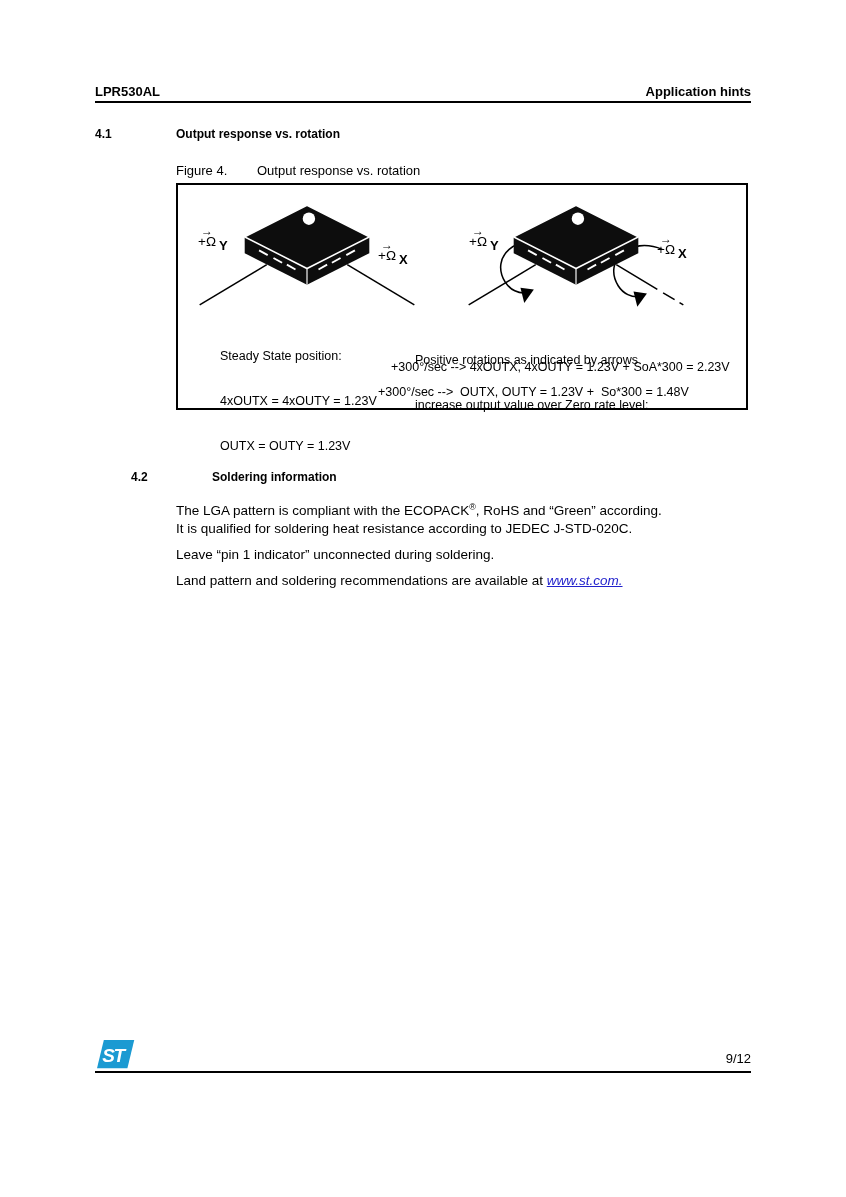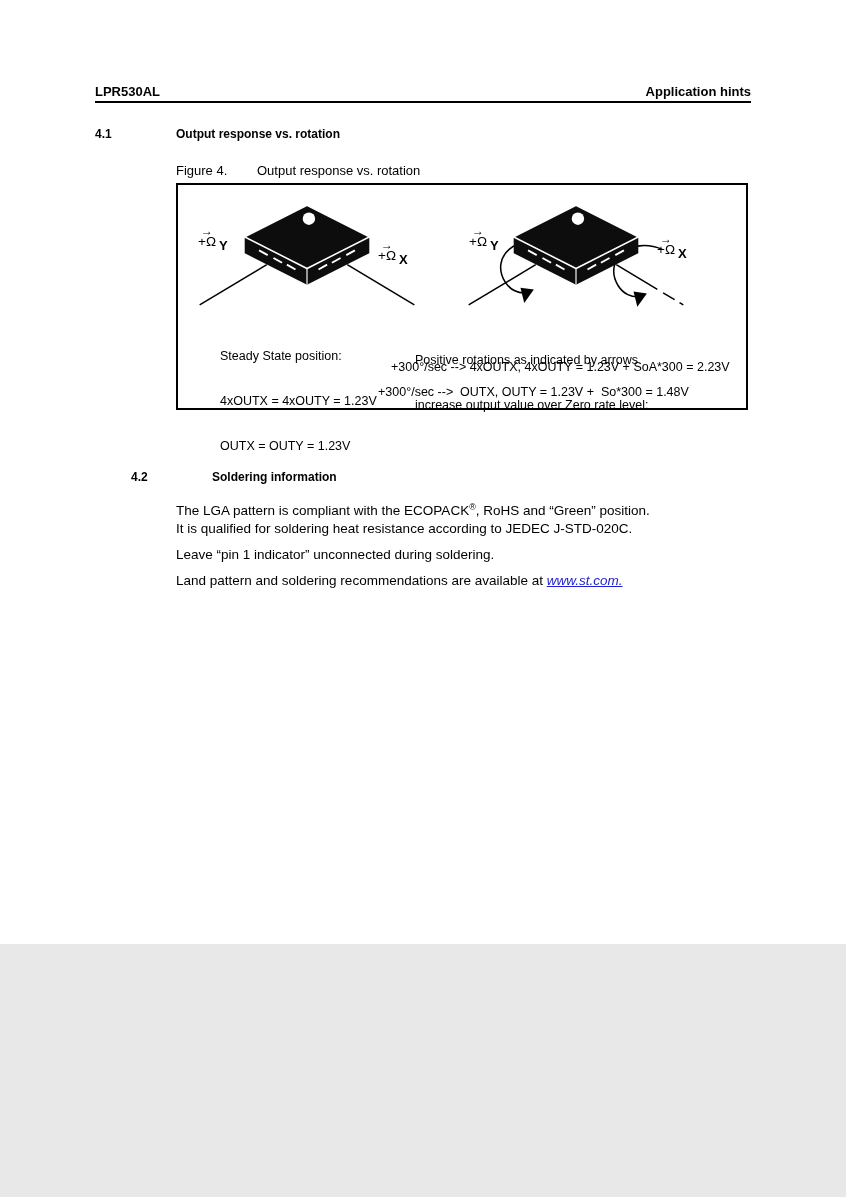--- a/index.html
+++ b/index.html
@@ -1,19 +1,19 @@
 <!DOCTYPE html>
 <html><head>
 <meta charset="utf-8">
 <style>
   * { margin:0; padding:0; box-sizing:border-box; }
   html,body { background:#e8e8e8; }
   .page {
     position:relative;
-    width:846px; height:944px;
+    width:846px; height:1197px;
     background:#ffffff;
     font-family:"Liberation Sans", sans-serif;
     color:#000;
     margin:0 auto;
     overflow:hidden;
   }
   
   .header {
     position:absolute; left:95px; right:95px; top:84px;
     display:flex; justify-content:space-between;
@@ -188,21 +188,21 @@
     <div class="formula f2">+300°/sec --&gt;  OUTX, OUTY = 1.23V +  So*300 = 1.48V</div>
   </div>
 
   <div class="section-heading sh-42">
     <span class="num">4.2</span>
     <span>Soldering information</span>
   </div>
 
   <div class="body-42">
     <div class="para">
-      <div><span>The LGA pattern is compliant with the ECOPACK</span><sup>®</sup><span>, RoHS and “Green” position.</span></div>
+      <div><span>The LGA pattern is compliant with the ECOPACK</span><sup>®</sup><span>, RoHS and “Green” according.</span></div>
       <div>It is qualified for soldering heat resistance according to JEDEC J-STD-020C.</div>
     </div>
     <div class="para">Leave “pin 1 indicator” unconnected during soldering.</div>
     <div class="para"><span>Land pattern and soldering recommendations are available at </span><a class="link">www.st.com.</a></div>
   </div>
 
   <svg class="footer-logo" viewBox="0 0 50 40">
     <polygon points="9,1 49,1 40,38 0,38" fill="#1b9ad2"></polygon>
     <text x="7" y="30" font-size="25" font-style="italic" font-weight="bold" fill="#ffffff" letter-spacing="-2" font-family="Liberation Sans, sans-serif">ST</text>
   </svg>

